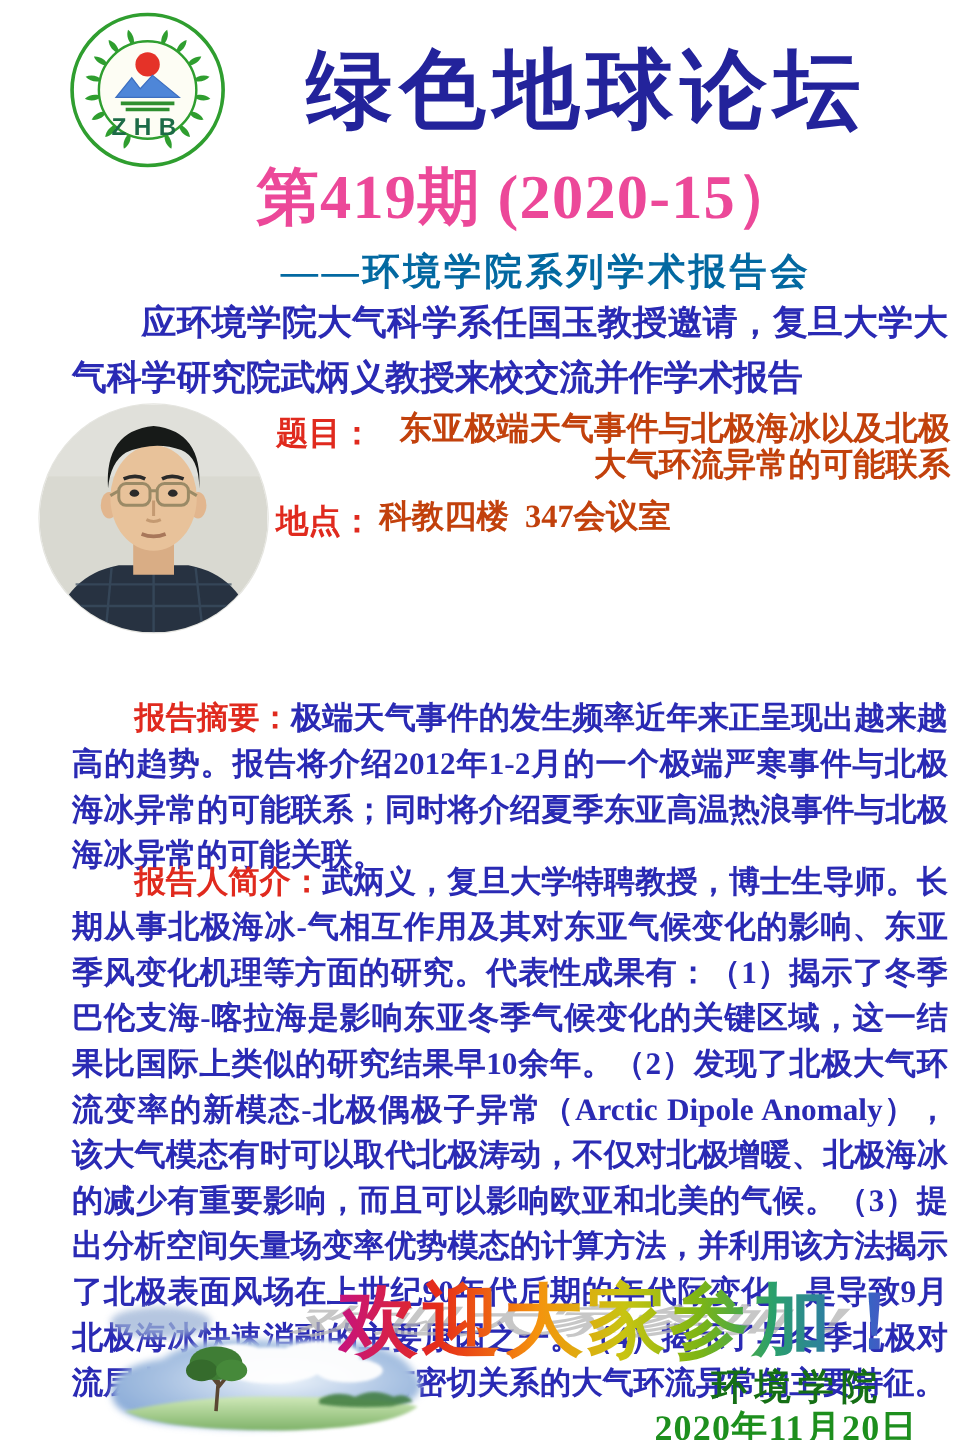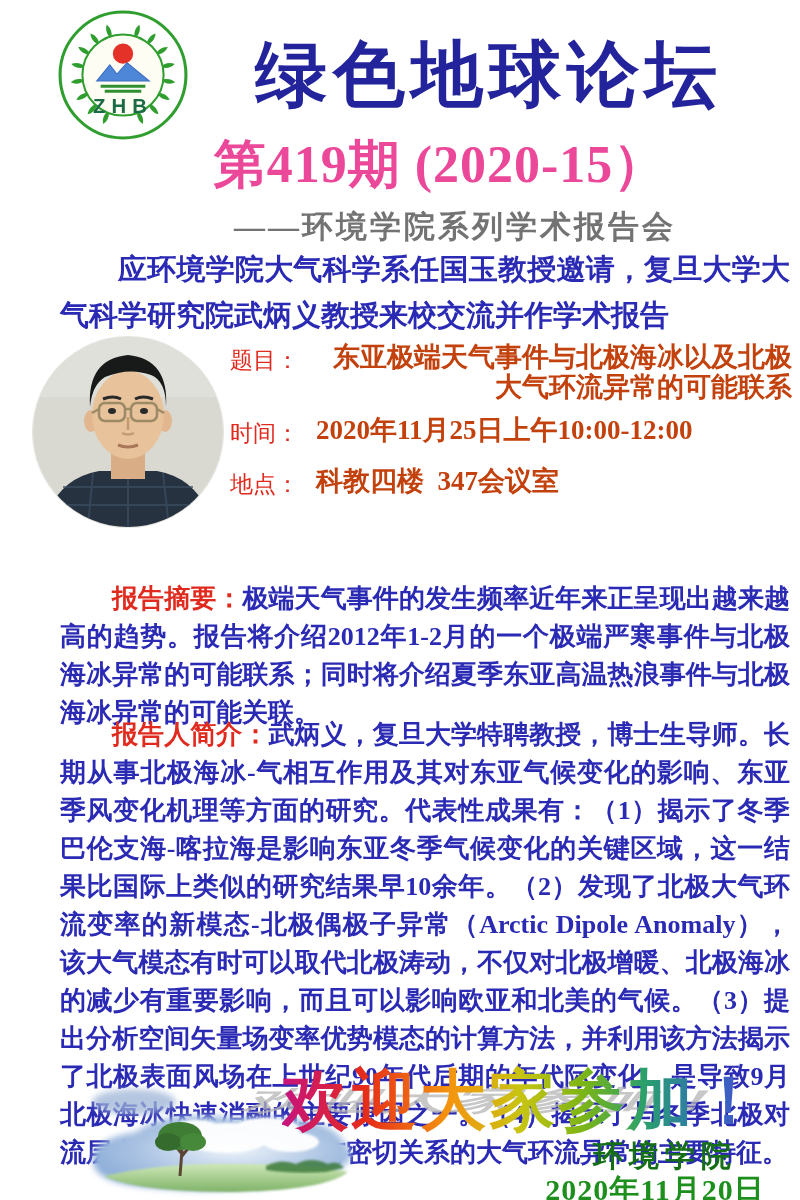--- a/index.html
+++ b/index.html
@@ -8,32 +8,32 @@
   .abs{position:absolute;}
 
   
   #logo{left:56px;top:8px;width:134px;height:134px;}
   #main-title{left:178px;top:30px;width:622px;text-align:center;
     font-size:72px;font-weight:bold;color:#23239b;letter-spacing:6px;
     line-height:1.25;white-space:nowrap;}
   #issue-no{left:80px;top:130px;width:720px;text-align:center;
     font-size:52px;font-weight:bold;color:#ec4899;letter-spacing:1px;}
   #series-subtitle{left:0;top:206px;width:800px;box-sizing:border-box;padding-left:110px;
-    text-align:center;font-size:31px;font-weight:bold;color:#737373;letter-spacing:3px;}
+    text-align:center;font-size:31px;font-weight:bold;color:#0369a1;letter-spacing:3px;}
 
   
   #intro{left:60px;top:246px;width:730px;font-size:29px;font-weight:bold;
     color:#2a2ab4;line-height:46px;text-indent:2em;text-align:justify;}
 
   
   #portrait{left:33px;top:337px;width:190px;height:190px;border-radius:50%;
     overflow:hidden;box-shadow:0 0 0 1px #e5e5e0;}
   #details{left:230px;top:342px;width:562px;}
   .drow{display:flex;margin-bottom:13px;}
-  .dlbl{color:#e02a1e;font-weight:normal;font-size:23px;line-height:38px;
+  .dlbl{color:#e02a1e;font-weight:bold;font-size:27px;line-height:38px;
     width:86px;flex-shrink:0;white-space:nowrap;}
   .dval{color:#c2410c;font-weight:bold;font-size:27px;line-height:30px;
     text-align:right;}
   .dline{display:block;white-space:pre-wrap;}
 
   
   .para{font-size:26px;font-weight:bold;color:#2a2ab4;line-height:38px;
     text-indent:2em;text-align:justify;}
   #abstract{left:60px;top:554px;width:730px;}
   #bio{left:60px;top:690px;width:730px;}
@@ -143,24 +143,20 @@
       <path d="M85 108 Q95 112 105 108" stroke="#a8775a" stroke-width="3" fill="none"></path>
     </svg>
   </div>
 
   <div class="abs" id="details">
     <div class="drow">
       <span class="dlbl">题目：</span>
       <span class="dval">东亚极端天气事件与北极海冰以及北极大气环流异常的可能联系</span>
     </div>
     <div class="drow">
-      <span class="dlbl">时间：</span>
-      <span class="dval">2020年11月25日上午10:00-12:00</span>
-    </div>
-    <div class="drow">
       <span class="dlbl">地点：</span>
       <span class="dval">
         <span class="dline">科教四楼  347会议室</span>
       </span>
     </div>
   </div>
 
   <p class="abs para" id="abstract">
     <span class="red-label">报告摘要：</span><span>极端天气事件的发生频率近年来正呈现出越来越高的趋势。报告将介绍2012年1-2月的一个极端严寒事件与北极海冰异常的可能联系；同时将介绍夏季东亚高温热浪事件与北极海冰异常的可能关联。</span>
   </p>

